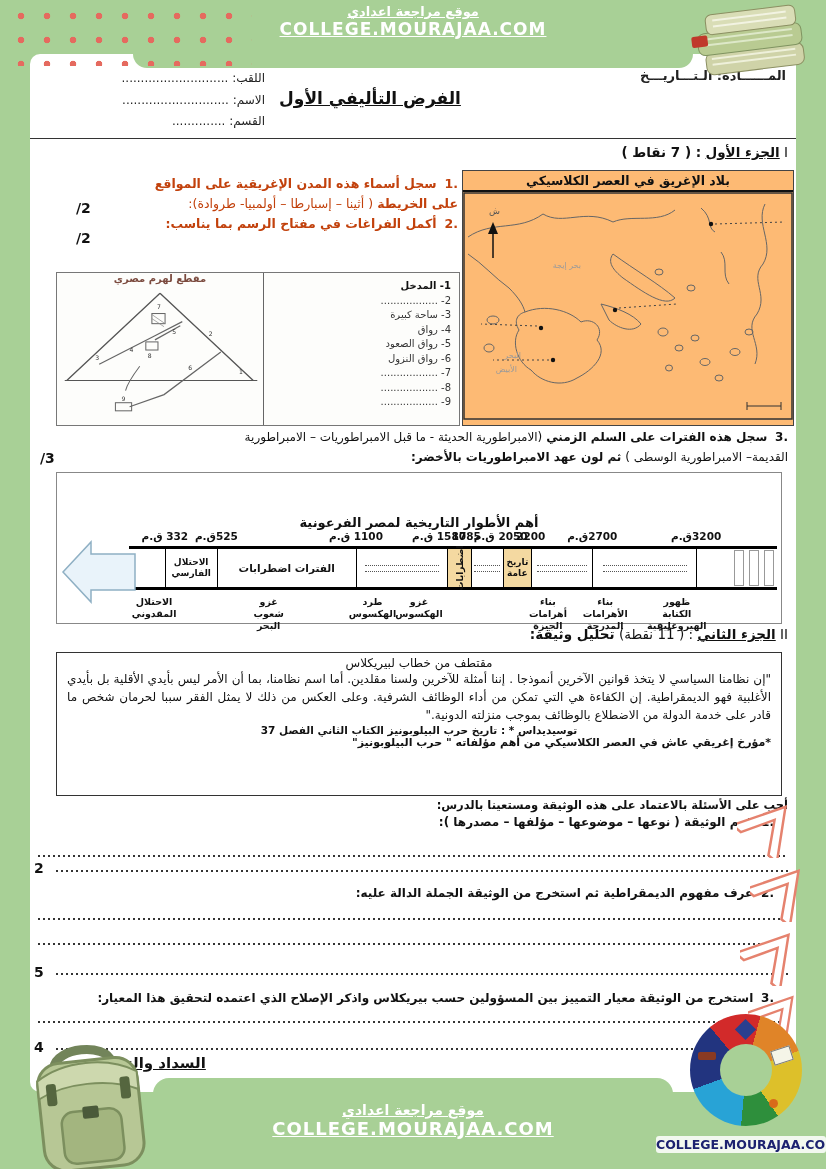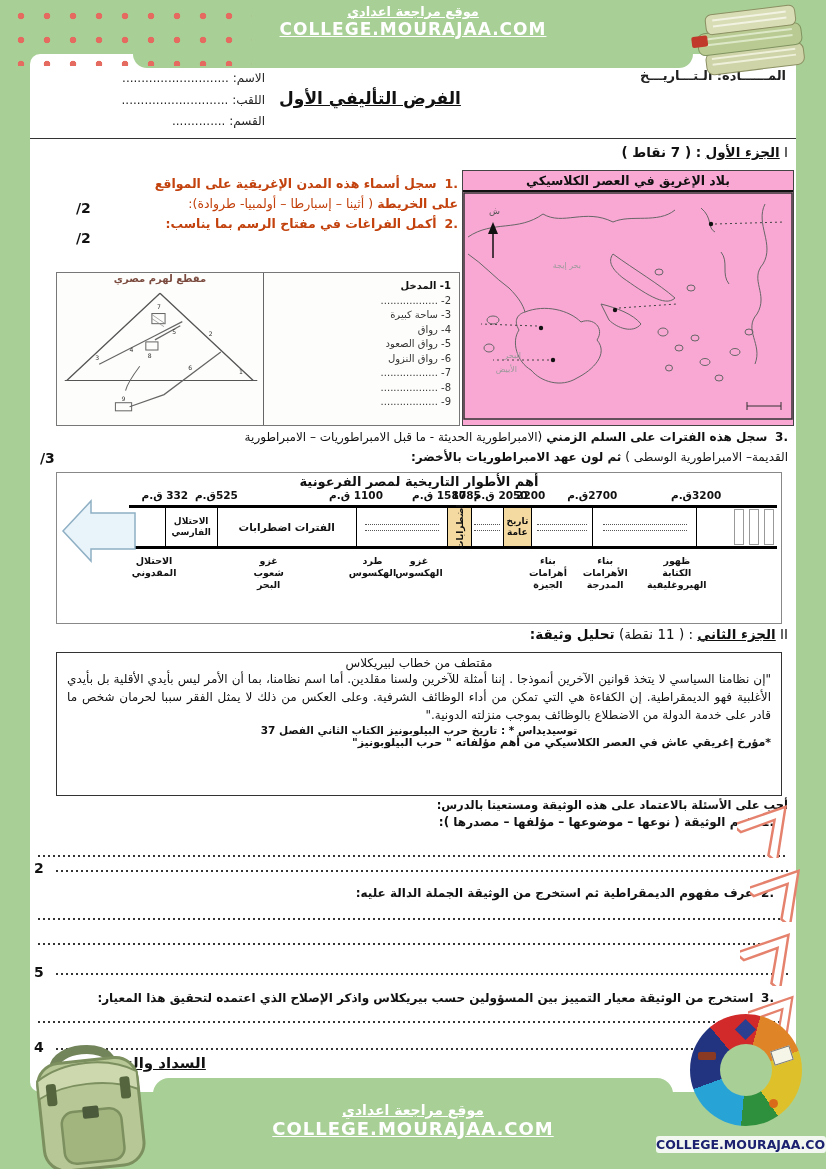--- a/index.html
+++ b/index.html
@@ -30,26 +30,26 @@
   .q12{position:absolute;left:24px;top:120px;width:404px;direction:rtl;text-align:right;font-size:12.5px;line-height:1.6;color:#c2410c;}
   .qnum{font-weight:bold;display:inline-block;direction:ltr;margin-left:4px;}
   .b{font-weight:bold;}
   .score{position:absolute;font-weight:bold;font-size:14px;direction:ltr;color:#111;}
   .pyr-box{position:absolute;left:26px;top:218px;width:402px;height:152px;border:1px solid #777;display:flex;background:#fdfdfb;}
   .legend{width:196px;border-left:1px solid #666;direction:rtl;text-align:right;font-size:10px;color:#333;padding:6px 8px 2px 4px;box-sizing:border-box;line-height:1.45;order:2;}
   .legend .li{white-space:nowrap;overflow:hidden;}
   .legend .li:first-child{font-weight:bold;color:#111;}
   .pyr-fig{flex:1;position:relative;order:1;}
   .pyr-title{position:absolute;top:0;left:0;width:100%;text-align:center;font-size:10px;font-weight:bold;color:#7b4a3e;z-index:2;}
-  .map-box{position:absolute;right:2px;top:116px;width:332px;height:256px;border:1px solid #444;background:#f9a8d4;box-sizing:border-box;}
+  .map-box{position:absolute;right:2px;top:116px;width:332px;height:256px;border:1px solid #444;background:#fdba74;box-sizing:border-box;}
   .map-title{border-bottom:2.5px solid #111;font-weight:bold;font-size:12.5px;text-align:center;direction:rtl;padding:2px 0;color:#111;}
   .q3blk{position:absolute;left:22px;right:8px;top:374px;direction:rtl;text-align:right;font-size:12px;line-height:1.65;color:#111;}
   
   .tl-box{position:absolute;left:26px;top:418px;width:726px;height:152px;border:1px solid #888;box-sizing:border-box;background:#fff;}
-  .tl-title{text-align:center;font-weight:bold;font-size:13px;direction:rtl;padding-top:1px;color:#111;}
+  .tl-title{text-align:center;font-weight:bold;font-size:13px;direction:rtl;padding-top:1px;color:#111;margin-top:41px;}
   .tl-area{position:relative;height:128px;margin:0 4px;}
   .tl-date{position:absolute;top:0;transform:translateX(50%);font-weight:bold;font-size:10.5px;direction:rtl;white-space:nowrap;color:#111;}
   .bar-core{position:absolute;top:16px;right:0;width:90.5%;height:44px;border-top:3px solid #000;border-bottom:3px solid #000;display:flex;direction:rtl;box-sizing:border-box;}
   .seg{height:100%;box-sizing:border-box;border-left:1.5px solid #000;display:flex;align-items:center;justify-content:center;}
   .caps{display:flex;align-items:center;gap:5px;justify-content:flex-start;padding-right:3px;border-left:1.5px solid #000;box-sizing:border-box;}
   .cap{width:8px;height:34px;border:1px solid #999;background:#fff;}
   .seg .dots2{width:82%;}
   .seg .dots2 div{height:0;border-top:1.6px dotted #555;margin:5px 0;}
   .seg.orange{background:#f4d9a1;}
   .seg .lbl{font-weight:bold;font-size:10.5px;text-align:center;line-height:1.2;white-space:pre-line;direction:rtl;color:#111;}
@@ -90,22 +90,22 @@
     <span class="l2">COLLEGE.MOURAJAA.COM</span>
   </div>
 
   <div class="paper">
 
     <div class="hdr-right">
       <div class="b">المــــــادة: الـتـــاريـــخ</div>
     </div>
     <div class="hdr-title">الفرض التأليفي الأول</div>
     <div class="hdr-left">
+      <div>اللقب: ............................</div>
       <div>الاسم: ............................</div>
-      <div>اللقب: ............................</div>
       <div>القسم: ..............</div>
     </div>
     <div class="hdr-rule"></div>
 
     <div class="sec-head" style="top:90px;">
       <span>I</span>
       <span class="nm">الجزء الأول</span>
       <span class="tail">: ( 7 نقاط )</span>
     </div>
 

